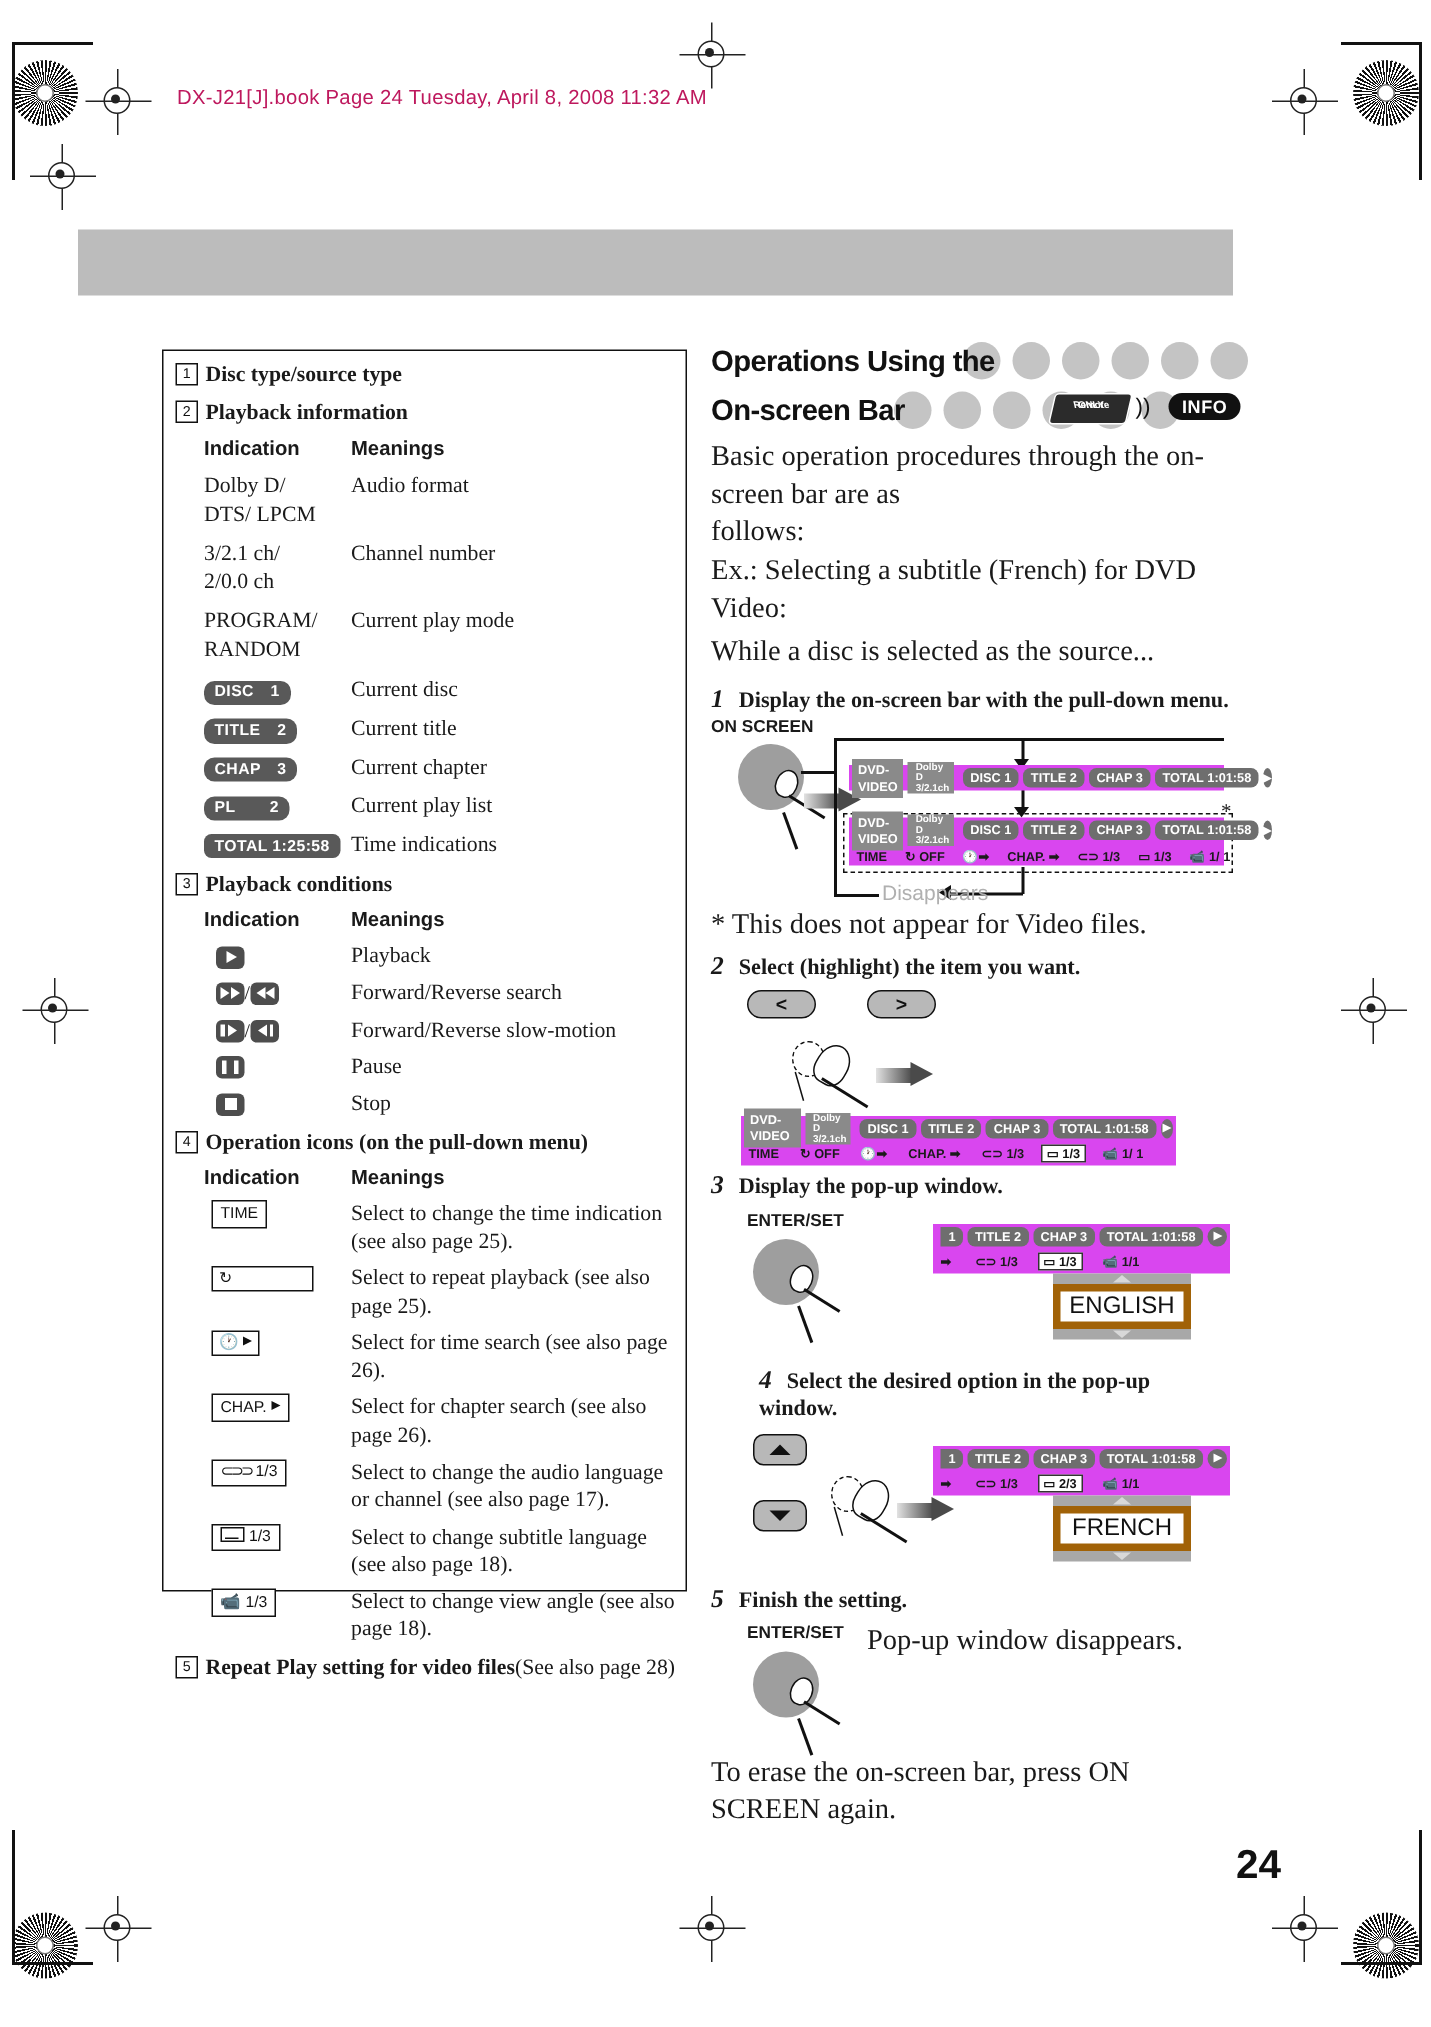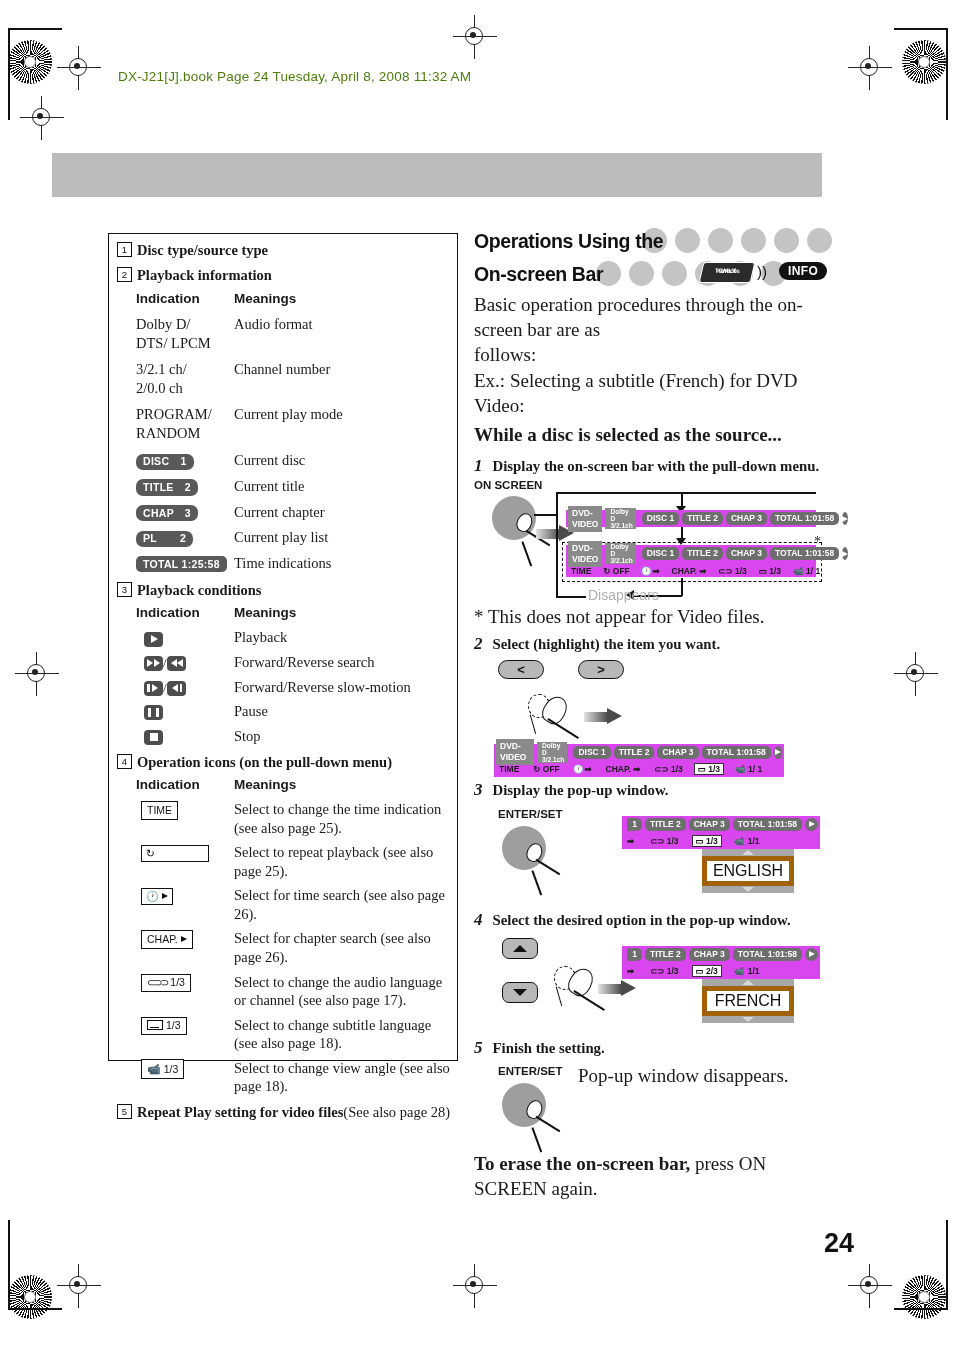--- a/index.html
+++ b/index.html
@@ -20,21 +20,21 @@
      background:
        repeating-conic-gradient(#111 0deg 4deg,#fff 4deg 8deg);}
   .burst:after{content:"";position:absolute;left:16px;top:16px;width:12px;height:12px;border-radius:50%;background:#fff;border:1px solid #777;box-sizing:border-box;}
 
   .cornerL{position:absolute;border-left:2px solid #111;border-top:2px solid #111;}
   .cornerR{position:absolute;border-right:2px solid #111;border-top:2px solid #111;}
   .cornerBL{position:absolute;border-left:2px solid #111;border-bottom:2px solid #111;}
   .cornerBR{position:absolute;border-right:2px solid #111;border-bottom:2px solid #111;}
 
   
-  .hdrline{left:118px;top:57px;font-family:"Liberation Sans",sans-serif;font-size:13.5px;color:#4d7c0f;letter-spacing:.2px;margin-top:12px;}
+  .hdrline{left:118px;top:57px;font-family:"Liberation Sans",sans-serif;font-size:13.5px;color:#be185d;letter-spacing:.2px;}
 
   
   .banner{left:52px;top:153px;width:770px;height:44px;background:#bcbcbc;}
 
   
   .ltable{left:108px;top:233px;width:350px;height:828px;border:1.6px solid #111;box-sizing:border-box;background:#fff;}
   .secnum{display:inline-block;width:13px;height:13px;line-height:13px;text-align:center;
      border:1.2px solid #111;font-family:"Liberation Sans",sans-serif;font-size:9.5px;vertical-align:2px;margin-right:5px;background:#fff;color:#111;}
   .sechead{font-weight:bold;font-size:14.5px;}
   .colhead{font-family:"Liberation Sans",sans-serif;font-weight:bold;font-size:13.5px;}
@@ -78,21 +78,21 @@
 
   .remote{position:absolute;width:52px;height:21px;background:#2b2b2b;
      transform:skewX(-13deg);border-radius:3px;border:1.5px solid #fff;box-sizing:border-box;}
   .remote span{position:absolute;left:0;right:0;top:2px;color:#fff;font-family:"Liberation Sans",sans-serif;
      font-size:6.5px;font-weight:bold;text-align:center;line-height:8px;transform:skewX(13deg);}
   .wave{position:absolute;font-size:15px;color:#111;font-family:"Liberation Sans",sans-serif;}
   .infopill{position:absolute;background:#111;color:#fff;border-radius:9px;
      font-family:"Liberation Sans",sans-serif;font-weight:bold;font-size:12px;padding:2px 9px;letter-spacing:.4px;}
 
   .body{font-size:19px;line-height:1.32;}
-  .bld{font-weight:bold;}
+  .bld{font-weight:normal;}
   .stepnum{font-family:"Liberation Serif",serif;font-weight:bold;font-style:italic;font-size:17px;}
   .steptxt{font-weight:bold;font-size:14.8px;}
 
   
   .osb{background:#d946ef;font-family:"Liberation Sans",sans-serif;position:relative;}
   .osbrow{display:flex;align-items:center;height:17px;padding:0 2px;gap:3px;}
   .cell{background:#6e6e6e;color:#fff;font-size:8.5px;font-weight:bold;border-radius:5px;padding:1px 5px;white-space:nowrap;line-height:11px;}
   .src{background:#8a8a8a;color:#fff;font-size:8.5px;font-weight:bold;padding:2px 4px;line-height:11px;}
   .dolby{color:#fff;font-size:6.6px;font-weight:bold;line-height:7px;padding-left:2px;}
   .cell2{color:#1a1a1a;font-size:8.5px;font-weight:bold;padding:1px 3px;white-space:nowrap;}
@@ -497,21 +497,21 @@
       </div>
     </div>
 
     <div class="popup" style="position:absolute;left:228px;top:41px;">
       <div class="cu"></div>
       <div class="val">ENGLISH</div>
       <div class="cd"></div>
     </div>
   </div>
 
-  <div style="margin-top:-6px;">
+  <div style="margin-top:-6px;margin-left:32px;">
     <span class="stepnum">4</span>
     <span class="steptxt" style="margin-left:6px;">Select the desired option in the pop-up window.</span>
   </div>
 
   <div style="position:relative;height:108px;margin-top:8px;">
     <div class="keycapS" style="position:absolute;left:28px;top:0;">
         <div class="chevU"></div>
       </div>
     <div class="keycapS" style="position:absolute;left:28px;top:44px;">
         <div class="chevD"></div>

